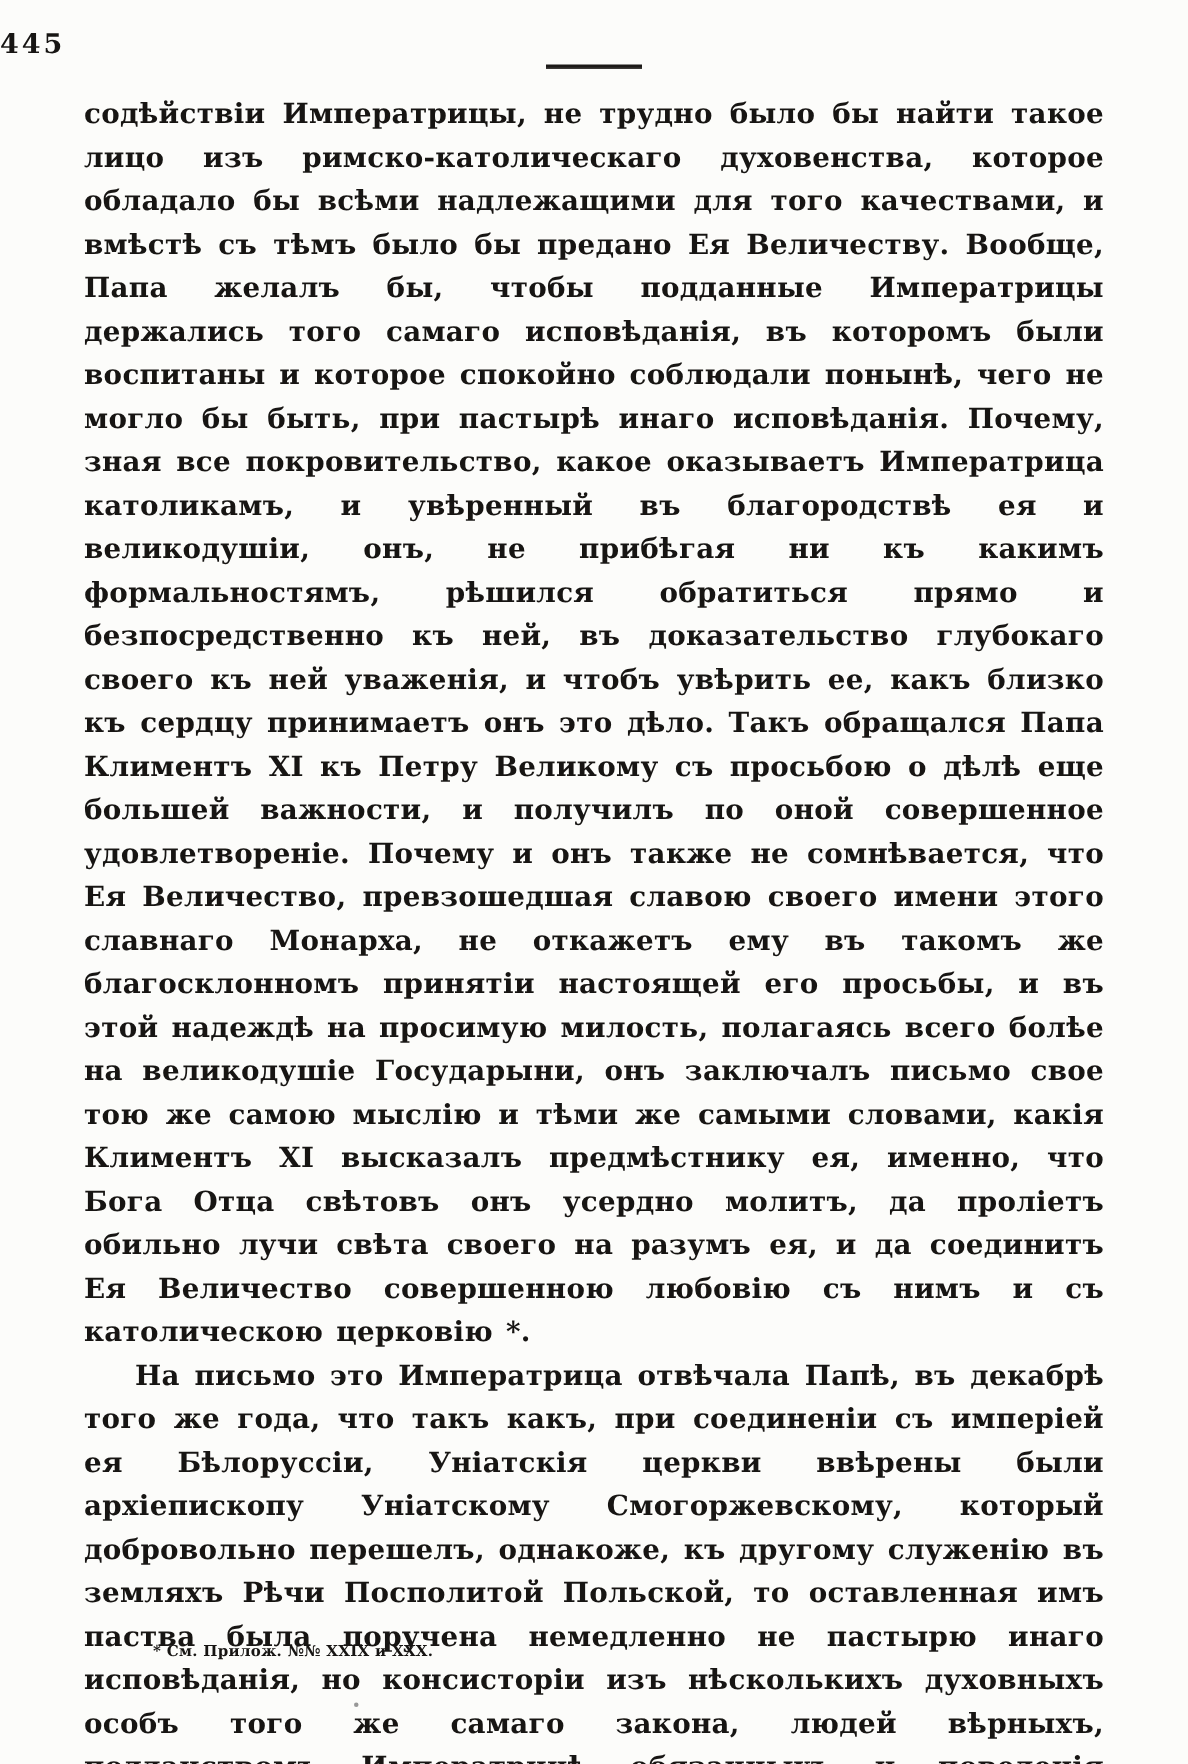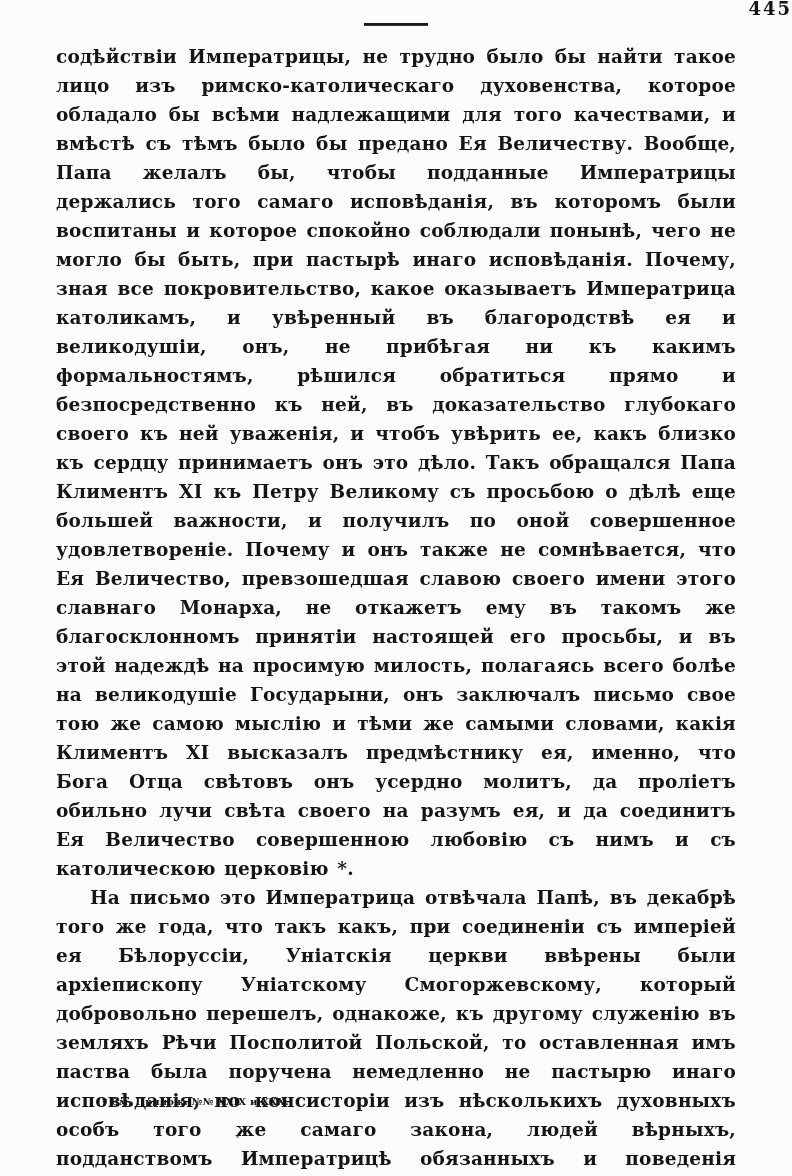--- a/index.html
+++ b/index.html
@@ -12,21 +12,22 @@
     position: relative;
     width: 792px;
     height: 1176px;
     margin: 0 auto;
     background: #fcfcfa;
     color: #171513;
     overflow: hidden;
     box-sizing: border-box;
   }
   .page-header {
-    text-align: right;
+    padding-top: 20px;
+    text-align: left;
   }
   .page-number {
     display: inline-block;
     font-size: 18px;
     font-weight: bold;
     letter-spacing: 2px;
     line-height: 1;
   }
   .page-number-rule {
     width: 64px;

